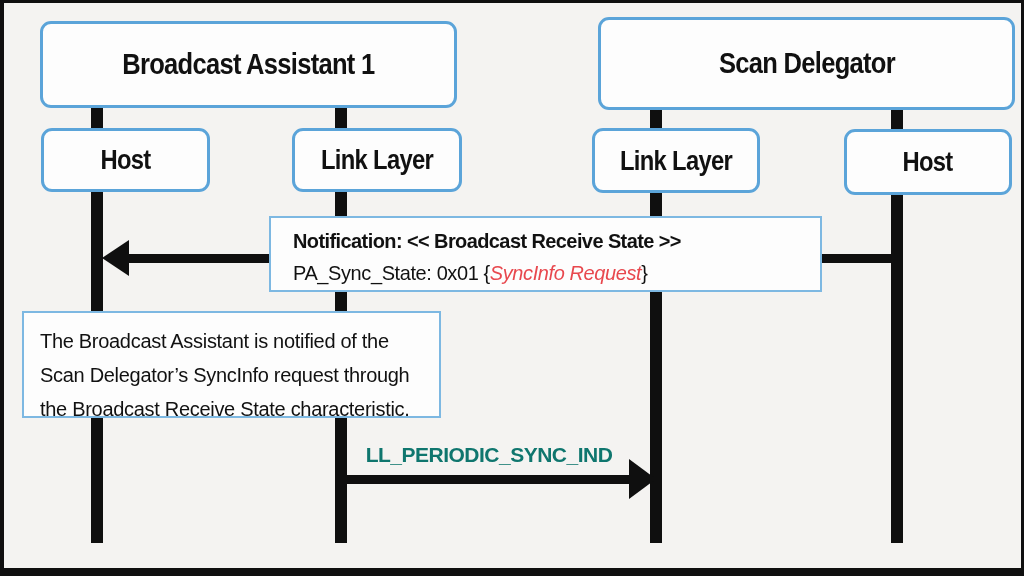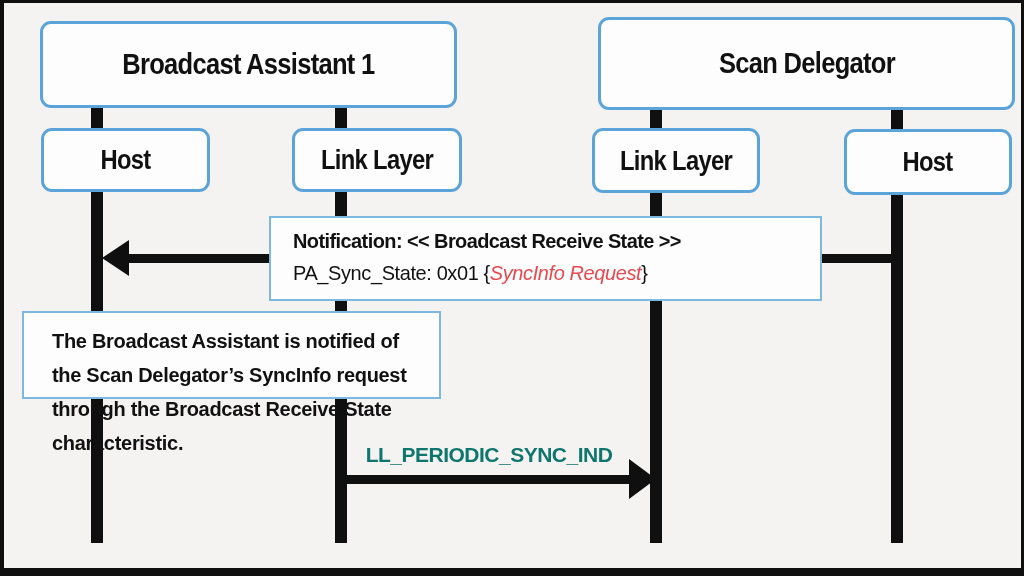--- a/index.html
+++ b/index.html
@@ -84,21 +84,21 @@
   .label-box {
     position: absolute;
     background: #fdfdfd;
     border: 2px solid #7db8e2;
     box-sizing: border-box;
     z-index: 2;
     color: #111;
   }
   .notif-box {
     left: 269px; top: 216px;
-    width: 553px; height: 85px;
+    width: 553px; height: 76px;
     padding: 7px 8px 0 22px;
   }
   .notif-line1 {
     font-weight: bold;
     font-size: 21px;
     letter-spacing: -0.6px;
     line-height: 32px;
     white-space: nowrap;
     transform: scaleX(0.95);
     transform-origin: left center;
@@ -110,27 +110,26 @@
     white-space: nowrap;
     transform: scaleX(0.95);
     transform-origin: left center;
   }
   .red-italic {
     color: #e8484e;
     font-style: italic;
   }
   .annot-box {
     left: 22px; top: 311px;
-    width: 419px; height: 88px;
-    padding: 11px 12px 0 28px;
+    width: 419px; height: 107px;
+    padding: 11px 12px 0 16px;
     font-size: 20px;
     letter-spacing: -0.3px;
     line-height: 34px;
     transform-origin: left top;
-    font-weight: bold;
   }
   .msg2-label {
     position: absolute;
     left: 341px; top: 443px;
     width: 296px;
     text-align: center;
     font-weight: bold;
     font-size: 21px;
     letter-spacing: -0.5px;
     color: #0f766e;

